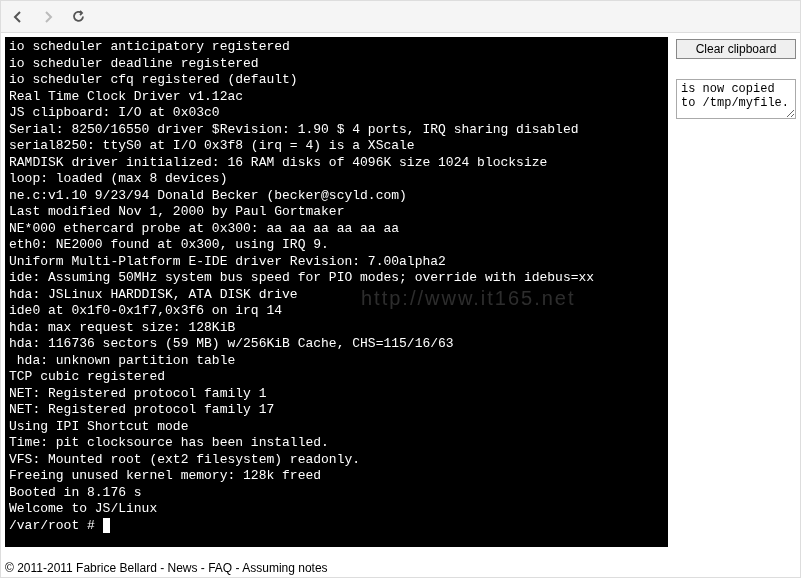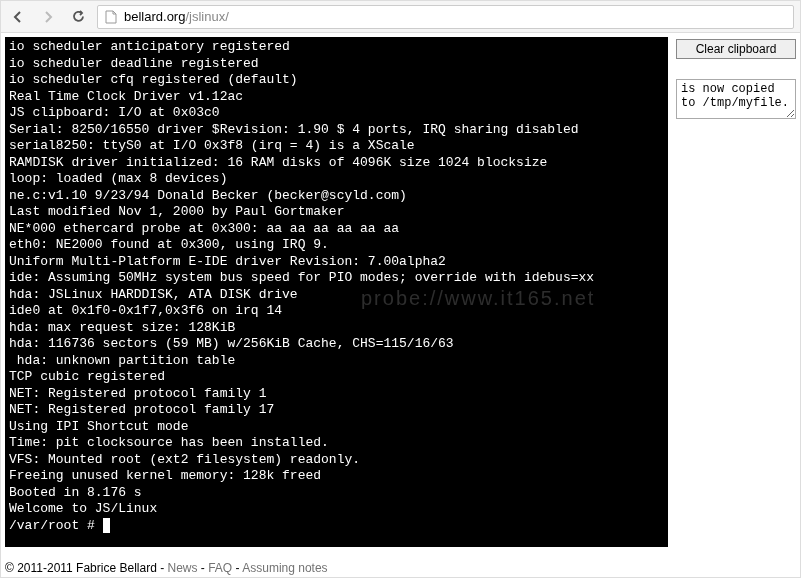--- a/index.html
+++ b/index.html
@@ -11,21 +11,21 @@
 .page-icon { width: 14px; height: 14px; display: flex; align-items: center; justify-content: center; color: #888; }
 .url-text { font-size: 13px; color: #333; }
 .url-text .domain { color: #000; }
 .url-text .path { color: #888; }
 .content { display: flex; padding: 4px; gap: 8px; }
 .terminal { background: #000; color: #fff; font-family: "Courier New", monospace; font-size: 13px; line-height: 16.5px; padding: 2px 4px; width: 761px; height: 510px; white-space: pre; overflow: hidden; }
 .sidebar { width: 120px; display: flex; flex-direction: column; gap: 20px; padding-top: 2px; }
 .clear-btn { font-size: 12px; padding: 2px 8px; background: #efefef; border: 1px solid #888; cursor: pointer; font-family: Arial, sans-serif; }
 .clipboard-box { border: 1px solid #aaa; background: #fff; font-family: "Courier New", monospace; font-size: 12px; padding: 2px 4px; min-height: 40px; resize: both; overflow: auto; width: 120px; line-height: 14px; }
 .footer { position: absolute; bottom: 2px; left: 4px; font-size: 12px; color: #000; }
-.footer a { color: #737373; text-decoration: none; }
+.footer a { color: #000000; text-decoration: none; }
 .cursor { background: #fff; color: #000; }
 .watermark { position: absolute; left: 360px; top: 286px; color: rgba(180,180,180,0.25); font-size: 20px; font-family: Arial, sans-serif; pointer-events: none; letter-spacing: 2px; }
 </style>
 </head>
 <body>
 
 <div class="browser-bar">
   <div class="nav-btn">
       <svg width="14" height="14" viewBox="0 0 14 14">
         <path d="M9 2 L4 7 L9 12" stroke="#555" stroke-width="2" fill="none"></path>
@@ -35,29 +35,20 @@
       <svg width="14" height="14" viewBox="0 0 14 14">
         <path d="M5 2 L10 7 L5 12" stroke="#bbb" stroke-width="2" fill="none"></path>
       </svg>
     </div>
   <div class="nav-btn">
       <svg width="15" height="15" viewBox="0 0 15 15">
         <path d="M12 7.5 A4.5 4.5 0 1 1 10.5 4" stroke="#555" stroke-width="1.8" fill="none"></path>
         <path d="M9 2 L11 4 L9 6" stroke="#555" stroke-width="1.8" fill="none"></path>
       </svg>
     </div>
-  <div class="url-bar">
-    <span class="page-icon">
-        <svg width="12" height="14" viewBox="0 0 12 14">
-          <path d="M1 1 L8 1 L11 4 L11 13 L1 13 Z" stroke="#999" stroke-width="1" fill="none"></path>
-          <path d="M8 1 L8 4 L11 4" stroke="#999" stroke-width="1" fill="none"></path>
-        </svg>
-      </span>
-    <span class="url-text"><span class="domain">bellard.org</span><span class="path">/jslinux/</span></span>
-  </div>
 </div>
 
 <div class="content">
   <div class="terminal" id="terminal">io scheduler anticipatory registered
 io scheduler deadline registered
 io scheduler cfq registered (default)
 Real Time Clock Driver v1.12ac
 JS clipboard: I/O at 0x03c0
 Serial: 8250/16550 driver $Revision: 1.90 $ 4 ports, IRQ sharing disabled
 serial8250: ttyS0 at I/O 0x3f8 (irq = 4) is a XScale
@@ -83,17 +74,17 @@
 Freeing unused kernel memory: 128k freed
 Booted in 8.176 s
 Welcome to JS/Linux
 /var/root # <span class="cursor"> </span></div>
   <div class="sidebar">
     <button class="clear-btn">Clear clipboard</button>
     <textarea class="clipboard-box" style="">is now copied to /tmp/myfile.</textarea>
   </div>
 </div>
 
-<div class="watermark">probe://www.it165.net</div>
+<div class="watermark">http://www.it165.net</div>
 
 <div class="footer">
   <span>© 2011-2011 Fabrice Bellard - </span><a href="#">News</a><span> - </span><a href="#">FAQ</a><span> - </span><a href="#">Assuming notes</a>
 </div>
 
 </body></html>

